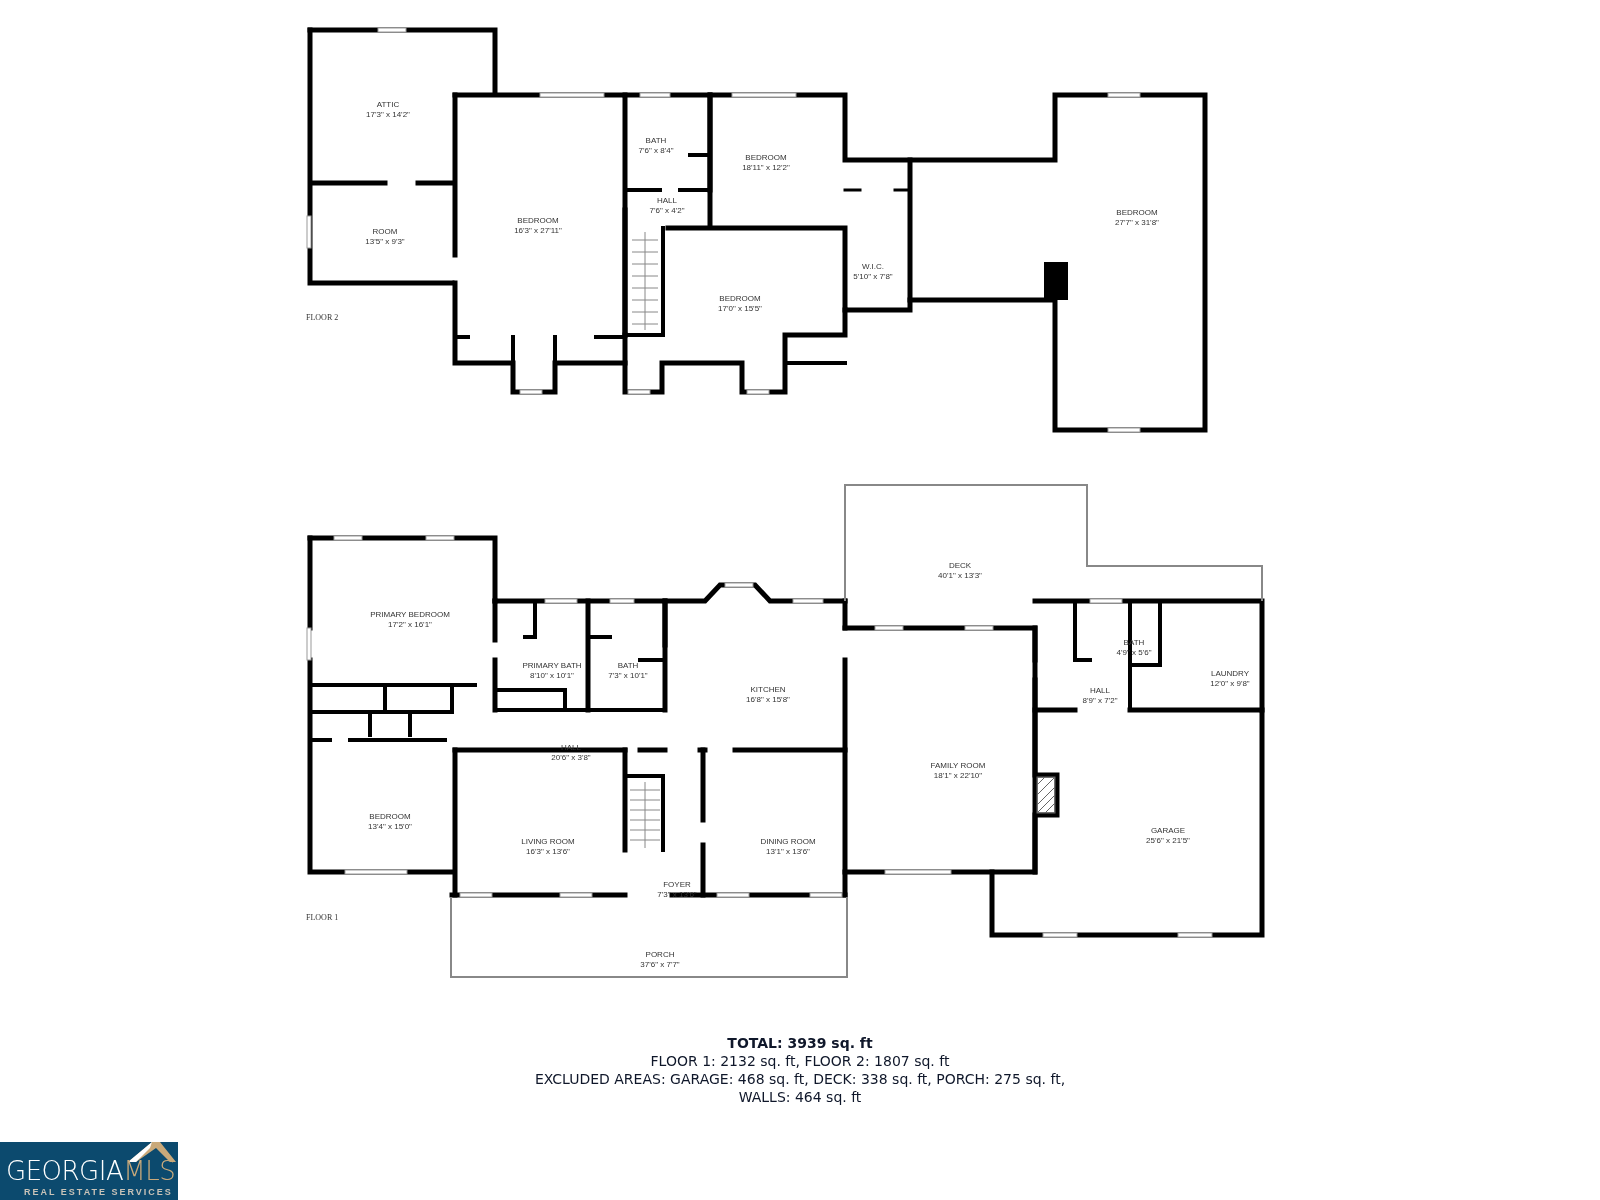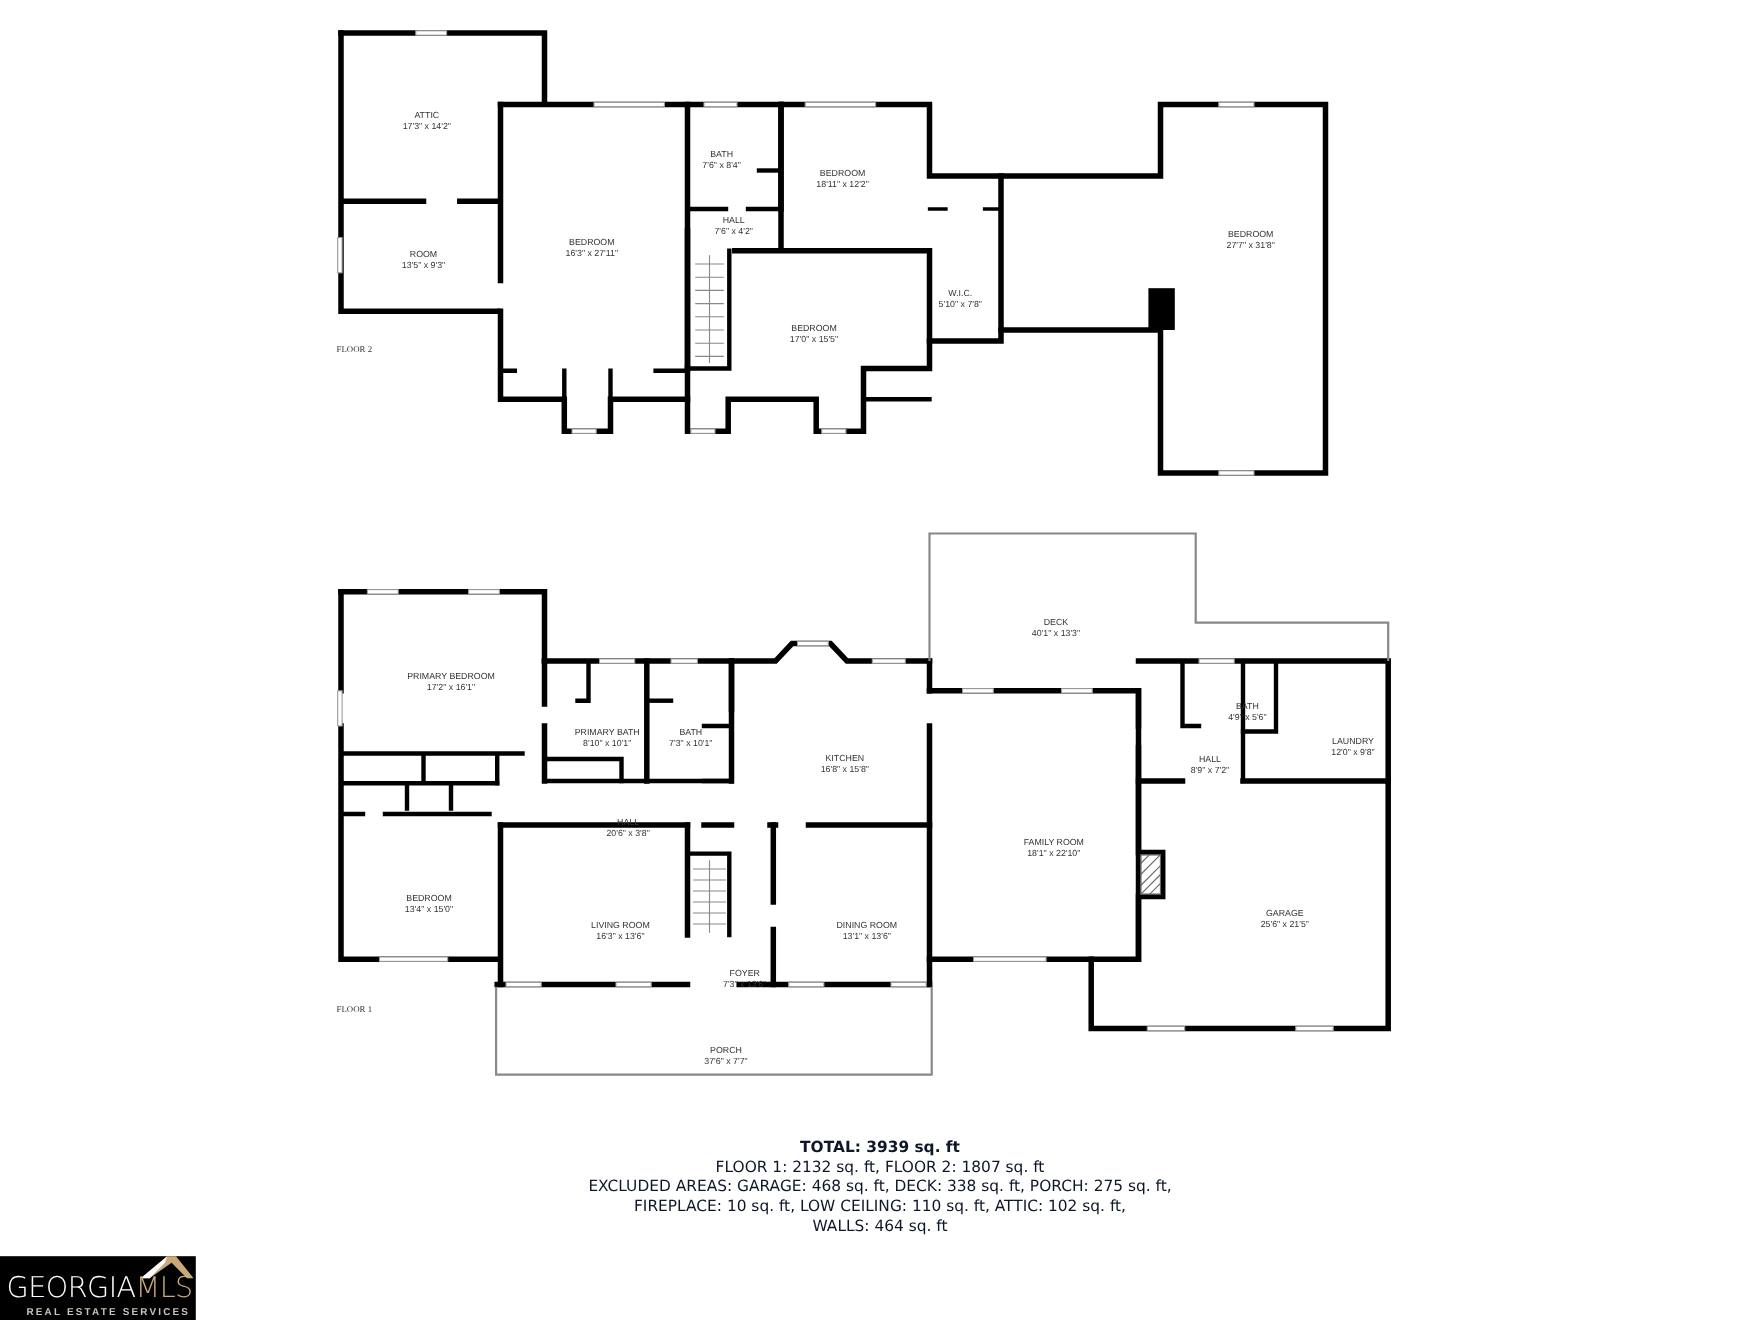--- a/index.html
+++ b/index.html
@@ -4,21 +4,21 @@
 <style>
   html, body { margin:0; padding:0; background:#ffffff; }
   body { width:1600px; height:1200px; position:relative; overflow:hidden; font-family:"Liberation Sans", sans-serif; color:#222; }
   svg.plan { position:absolute; left:0; top:0; }
   .lbl { position:absolute; text-align:center; font-size:8px; line-height:10px; color:#333; transform:translate(-50%,-50%); white-space:nowrap; }
   .lbl .n { display:block; }
   .lbl .d { display:block; }
   .floor-tag { position:absolute; font-size:8px; color:#333;font-family:Liberation Serif, serif; }
   .summary { position:absolute; left:430px; top:1034px; width:740px; text-align:center; font-family:"DejaVu Sans", sans-serif; font-size:14px; line-height:18px; color:#0f172a; }
   .summary .total { font-weight:bold; font-size:14px; }
-  .logo { position:absolute; left:0; top:1142px; width:178px; height:58px; background:#000000; }
+  .logo { position:absolute; left:0; top:1142px; width:178px; height:58px; background:#0c4a6e; }
   .logo .word { position:absolute; left:6px; top:14px; font-size:26px; letter-spacing:-0.5px; color:#fff; font-family:"DejaVu Sans", sans-serif; font-weight:300; }
   .logo .word .mls { color:#c9a97a; }
   .logo .sub { position:absolute; left:24px; top:45px; font-size:9px; letter-spacing:2px; color:#c9c3b8; font-weight:bold; }
   .logo .roof { position:absolute; left:126px; top:-4px; }
 </style>
 </head>
 <body>
 
 <svg class="plan" width="1600" height="1200" viewBox="0 0 1600 1200">
   <g fill="none" stroke="#000" stroke-width="5" stroke-linecap="square">
@@ -194,21 +194,21 @@
     <span class="d">16'8" x 15'8"</span>
   </div>
 <div class="lbl" style="left:571px;top:753px">
     <span class="n">HALL</span>
     <span class="d">20'6" x 3'8"</span>
   </div>
 <div class="lbl" style="left:390px;top:822px">
     <span class="n">BEDROOM</span>
     <span class="d">13'4" x 15'0"</span>
   </div>
-<div class="lbl" style="left:564px;top:847px">
+<div class="lbl" style="left:548px;top:847px">
     <span class="n">LIVING ROOM</span>
     <span class="d">16'3" x 13'6"</span>
   </div>
 <div class="lbl" style="left:677px;top:890px">
     <span class="n">FOYER</span>
     <span class="d">7'3" x 13'6"</span>
   </div>
 <div class="lbl" style="left:788px;top:847px">
     <span class="n">DINING ROOM</span>
     <span class="d">13'1" x 13'6"</span>
@@ -240,21 +240,20 @@
 <div class="lbl" style="left:1168px;top:836px">
     <span class="n">GARAGE</span>
     <span class="d">25'6" x 21'5"</span>
   </div>
 <div class="floor-tag" style="left:306px;top:913px">FLOOR 1</div>
 
 <div class="summary">
   <div class="total">TOTAL: 3939 sq. ft</div>
   <div>FLOOR 1: 2132 sq. ft, FLOOR 2: 1807 sq. ft</div>
   <div>EXCLUDED AREAS: GARAGE: 468 sq. ft, DECK: 338 sq. ft, PORCH: 275 sq. ft,</div>
-  <div>FIREPLACE: 10 sq. ft, LOW CEILING: 110 sq. ft, ATTIC: 102 sq. ft,</div>
   <div>WALLS: 464 sq. ft</div>
 </div>
 
 <div class="logo">
   <svg class="roof" width="50" height="26" viewBox="0 0 50 26">
     <polygon points="2,24 26,4 34,4 50,24 44,24 30,10 10,24" fill="#c9a97a"></polygon>
     <polygon points="2,24 26,4 24,10 10,24" fill="#ffffff"></polygon>
   </svg>
   <div class="word"><span>GEORGIA</span><span class="mls">MLS</span></div>
   <div class="sub">REAL ESTATE SERVICES</div>

